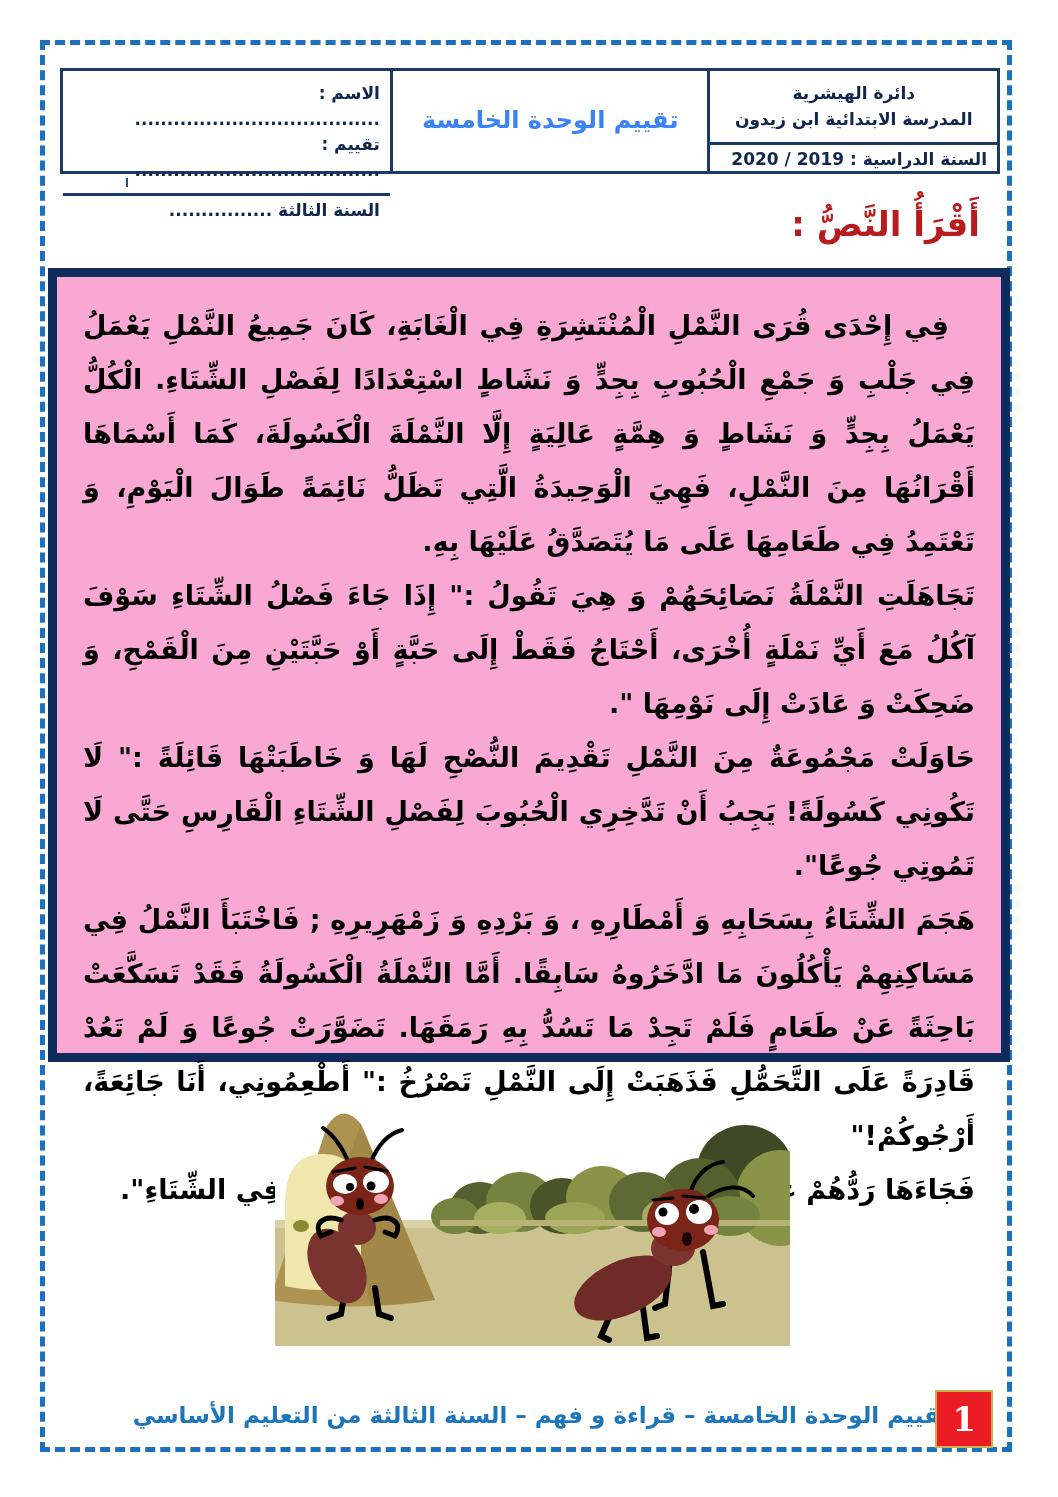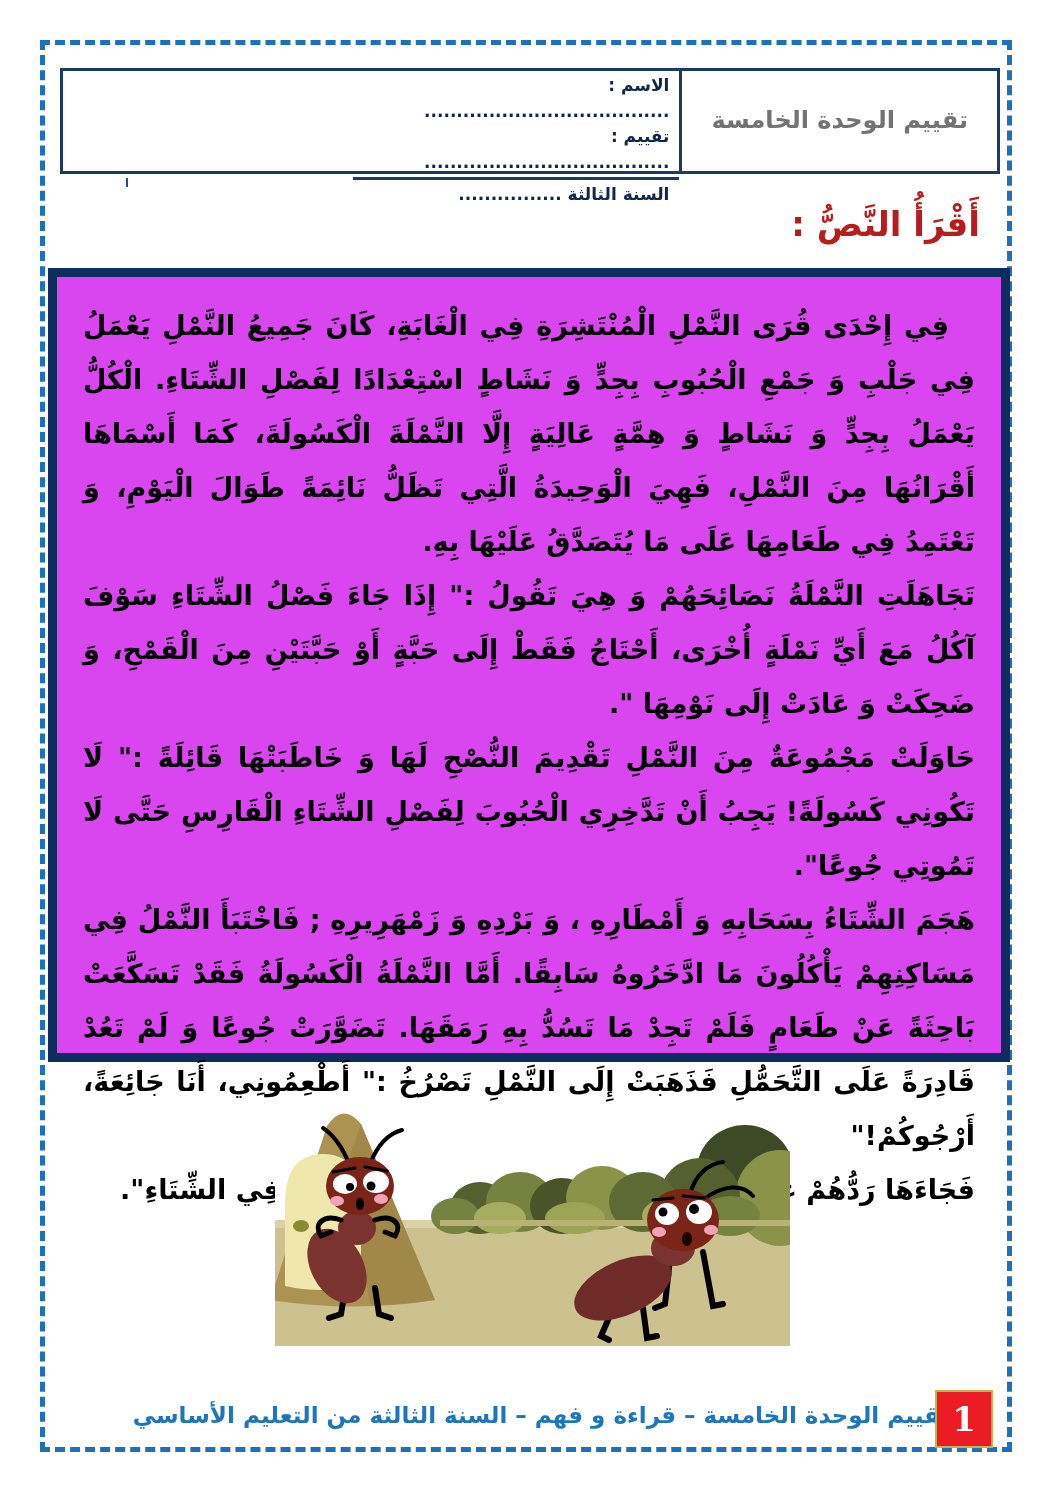--- a/index.html
+++ b/index.html
@@ -17,35 +17,35 @@
     position:absolute; top:68px; right:58px; width:940px; height:106px;
     display:flex; flex-direction:row; border:3px solid var(--navy, #1B3A66);
     background:#ffffff; direction:rtl;
   }
   .cell { display:flex; flex-direction:column; }
   .cell-school { width:31%; border-left:3px solid var(--navy, #1B3A66); }
   .cell-title  { width:34%; border-left:3px solid var(--navy, #1B3A66);
                  justify-content:center; align-items:center; }
   .cell-student{ width:35%; }
   .cell-row-top { flex:2; display:flex; flex-direction:column; justify-content:space-evenly;
-                  border-bottom:3px solid var(--navy, #1B3A66); padding:2px 10px; }
+                  border-bottom:3px solid var(--navy, #1B3A66); padding:10px 10px; }
   .cell-row-bottom { flex:1; display:flex; align-items:center; padding:2px 10px; }
   .hdr-line { font-size:17px; font-weight:bold; color:#10264d; text-align:center; line-height:1.5; }
   .hdr-line.start { text-align:right; }
-  .title-line { font-size:24px; font-weight:bold; color:#737373; text-align:center; line-height:1.9; }
+  .title-line { font-size:24px; font-weight:bold; color:#3b82f6; text-align:center; line-height:1.9; }
   .stray-tick { position:absolute; top:178px; right:930px; width:2px; height:9px; background:#24508d; }
   
   .section-title {
     position:absolute; top:204px; right:78px; font-size:34px; font-weight:bold;
     color:#b91c1c; direction:rtl;
   }
   
   .story-box {
     position:absolute; top:268px; right:48px; width:962px; height:794px;
-    border:9px solid var(--box-navy, #0F2C5F); background:#d946ef;
+    border:9px solid var(--box-navy, #0F2C5F); background:#f9a8d4;
     padding:22px 26px 10px 26px; direction:rtl;
   }
   .story-box p {
     font-size:27px; font-weight:bold; color:#000; line-height:54px;
     text-align:justify; direction:rtl;
   }
   .story-box p.indent { text-indent:26px; }
   
   .illustration { position:absolute; top:1108px; right:268px; width:515px; height:238px; }
   
@@ -60,20 +60,29 @@
     color:#ffffff; font-family:"DejaVu Serif", serif; font-weight:bold; font-size:34px;
   }
 </style>
 </head>
 <body>
 
 <div class="page">
   <div class="outer-border"></div>
 
   <div class="header-table">
+    <div class="cell cell-school">
+      <div class="cell-row-top">
+        <div class="hdr-line">دائرة الهيشرية</div>
+        <div class="hdr-line">المدرسة الابتدائية ابن زيدون</div>
+      </div>
+      <div class="cell-row-bottom">
+        <div class="hdr-line start">السنة الدراسية : 2019 / 2020</div>
+      </div>
+    </div>
     <div class="cell cell-title">
       <div class="title-line">تقييم الوحدة الخامسة</div>
     </div>
     <div class="cell cell-student">
       <div class="cell-row-top">
         <div class="hdr-line start">الاسم : ......................................</div>
         <div class="hdr-line start">تقييم : ......................................</div>
       </div>
       <div class="cell-row-bottom">
         <div class="hdr-line start">السنة الثالثة ................</div>

